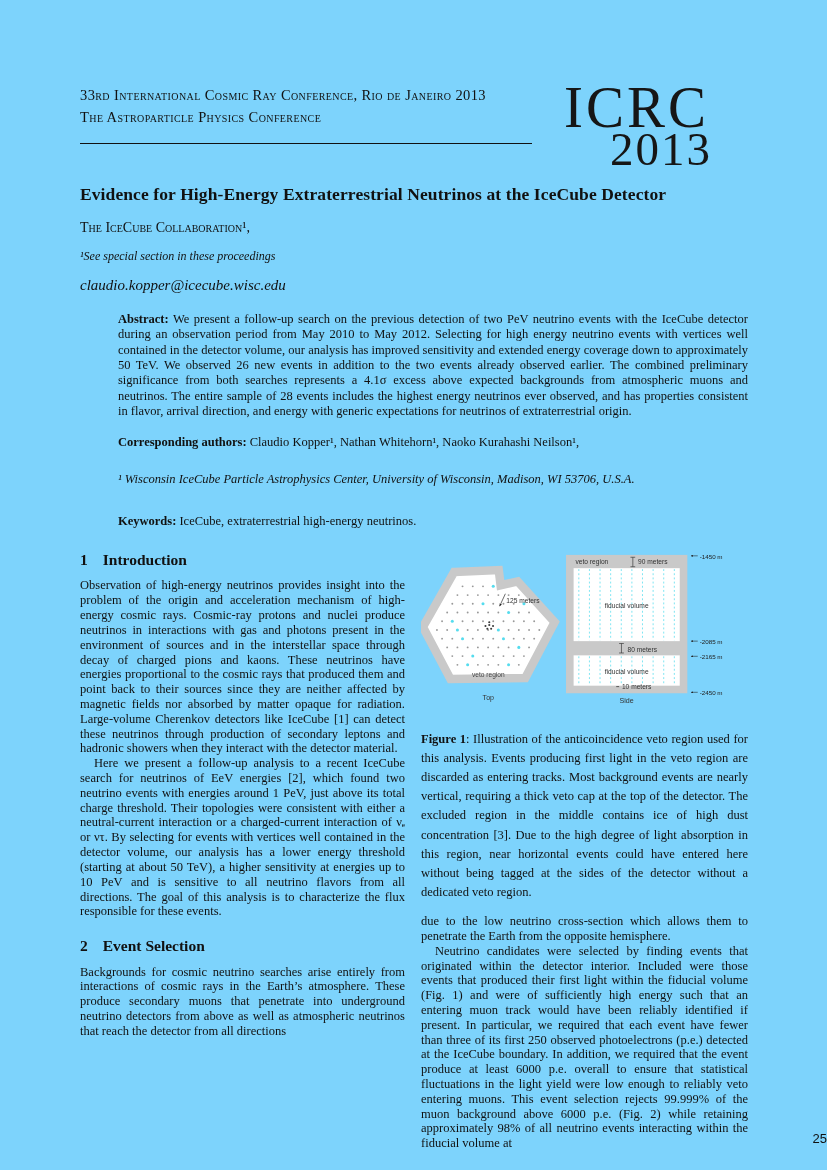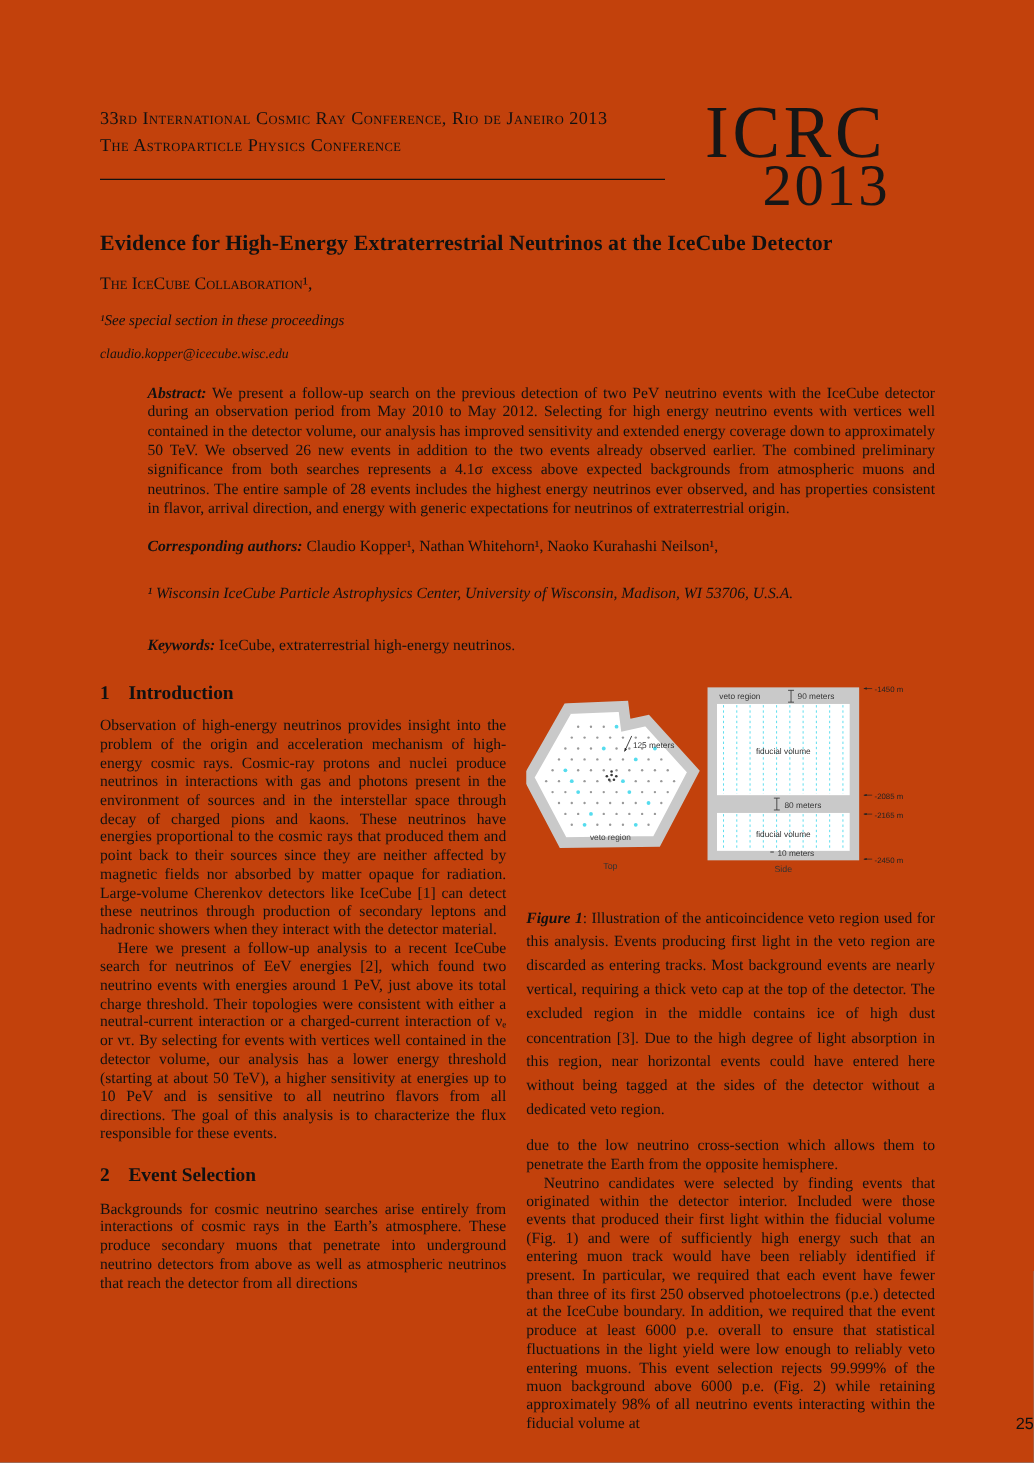--- a/index.html
+++ b/index.html
@@ -1,38 +1,38 @@
 <!DOCTYPE html>
 <html><head>
 <meta charset="utf-8">
 <style>
   html,body{margin:0;padding:0;background:#888;}
   .page{
-    width:827px;height:1170px;background:#c2410c;margin:0 auto;position:relative;
+    width:827px;height:1170px;background:#7dd3fc;margin:0 auto;position:relative;
     font-family:"Liberation Serif", serif;color:#111;box-sizing:border-box;
     padding:78px 79px 0 80px;overflow:hidden;
   }
   
   .hdr{display:flex;justify-content:space-between;align-items:flex-start;}
   .hdr-left{font-variant:small-caps;font-size:14.5px;letter-spacing:.4px;line-height:1.55;padding-top:6px;}
   .logo{position:relative;width:190px;height:80px;font-family:"Liberation Serif",serif;color:#161616;}
   .logo-top{position:absolute;top:-4px;left:6px;font-size:57px;font-weight:300;letter-spacing:3px;transform:scaleY(1.05);}
   .logo-bottom{position:absolute;top:28px;left:52px;font-size:47px;font-weight:300;letter-spacing:2px;margin-top:16px;}
   .hdr-rule{width:452px;border-bottom:1.3px solid #111;margin-top:14px;}
   
   .title{font-size:17.5px;font-weight:bold;margin-top:26px;letter-spacing:.1px;}
   .collab{font-variant:small-caps;font-size:14px;margin-top:15px;}
   .footnote{font-style:italic;font-size:12px;margin-top:13px;}
-  .email{font-style:italic;font-size:11px;margin-top:13px;}
+  .email{font-style:italic;font-size:15px;margin-top:13px;}
   
   .meta{margin-left:38px;font-size:12.5px;line-height:1.225;text-align:justify;}
   .abstract{margin-top:18px;}
   .corresp{margin-top:16px;}
   .kw{margin-top:27px;}
-  b.lbl{font-weight:bold;font-style:italic;}
+  b.lbl{font-weight:bold;}
   .aff{font-style:italic;margin-top:21px;}
   
   .cols{display:flex;gap:16px;margin-top:22px;}
   .col{width:327px;font-size:12.5px;line-height:1.185;text-align:justify;}
   .col p{margin:0;}
   .col p.ind{text-indent:14px;}
   h2.sec{font-size:15.5px;font-weight:bold;margin:0 0 9px 0;text-align:left;}
   h2.sec .num{margin-right:15px;}
   h2.sec2{margin-top:18px;}
   .figwrap{margin:2px 0 10px 0;}

